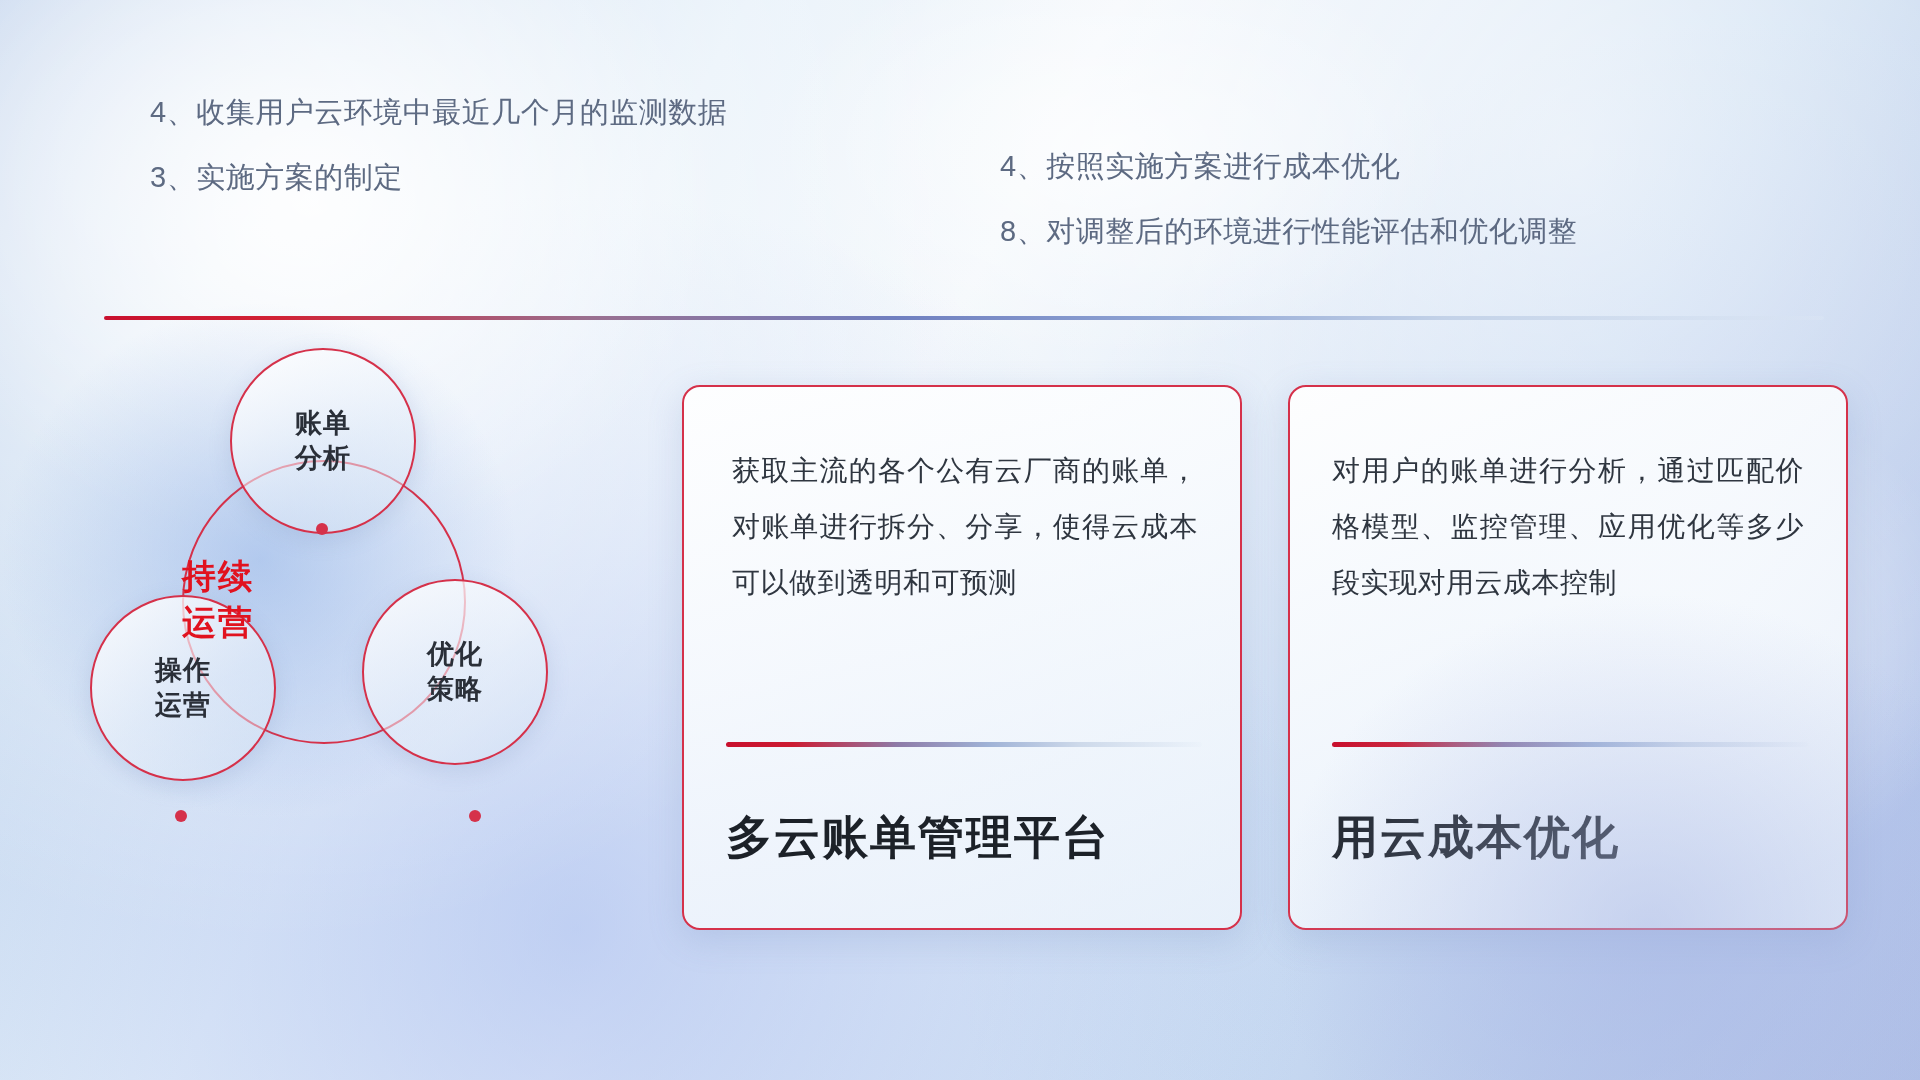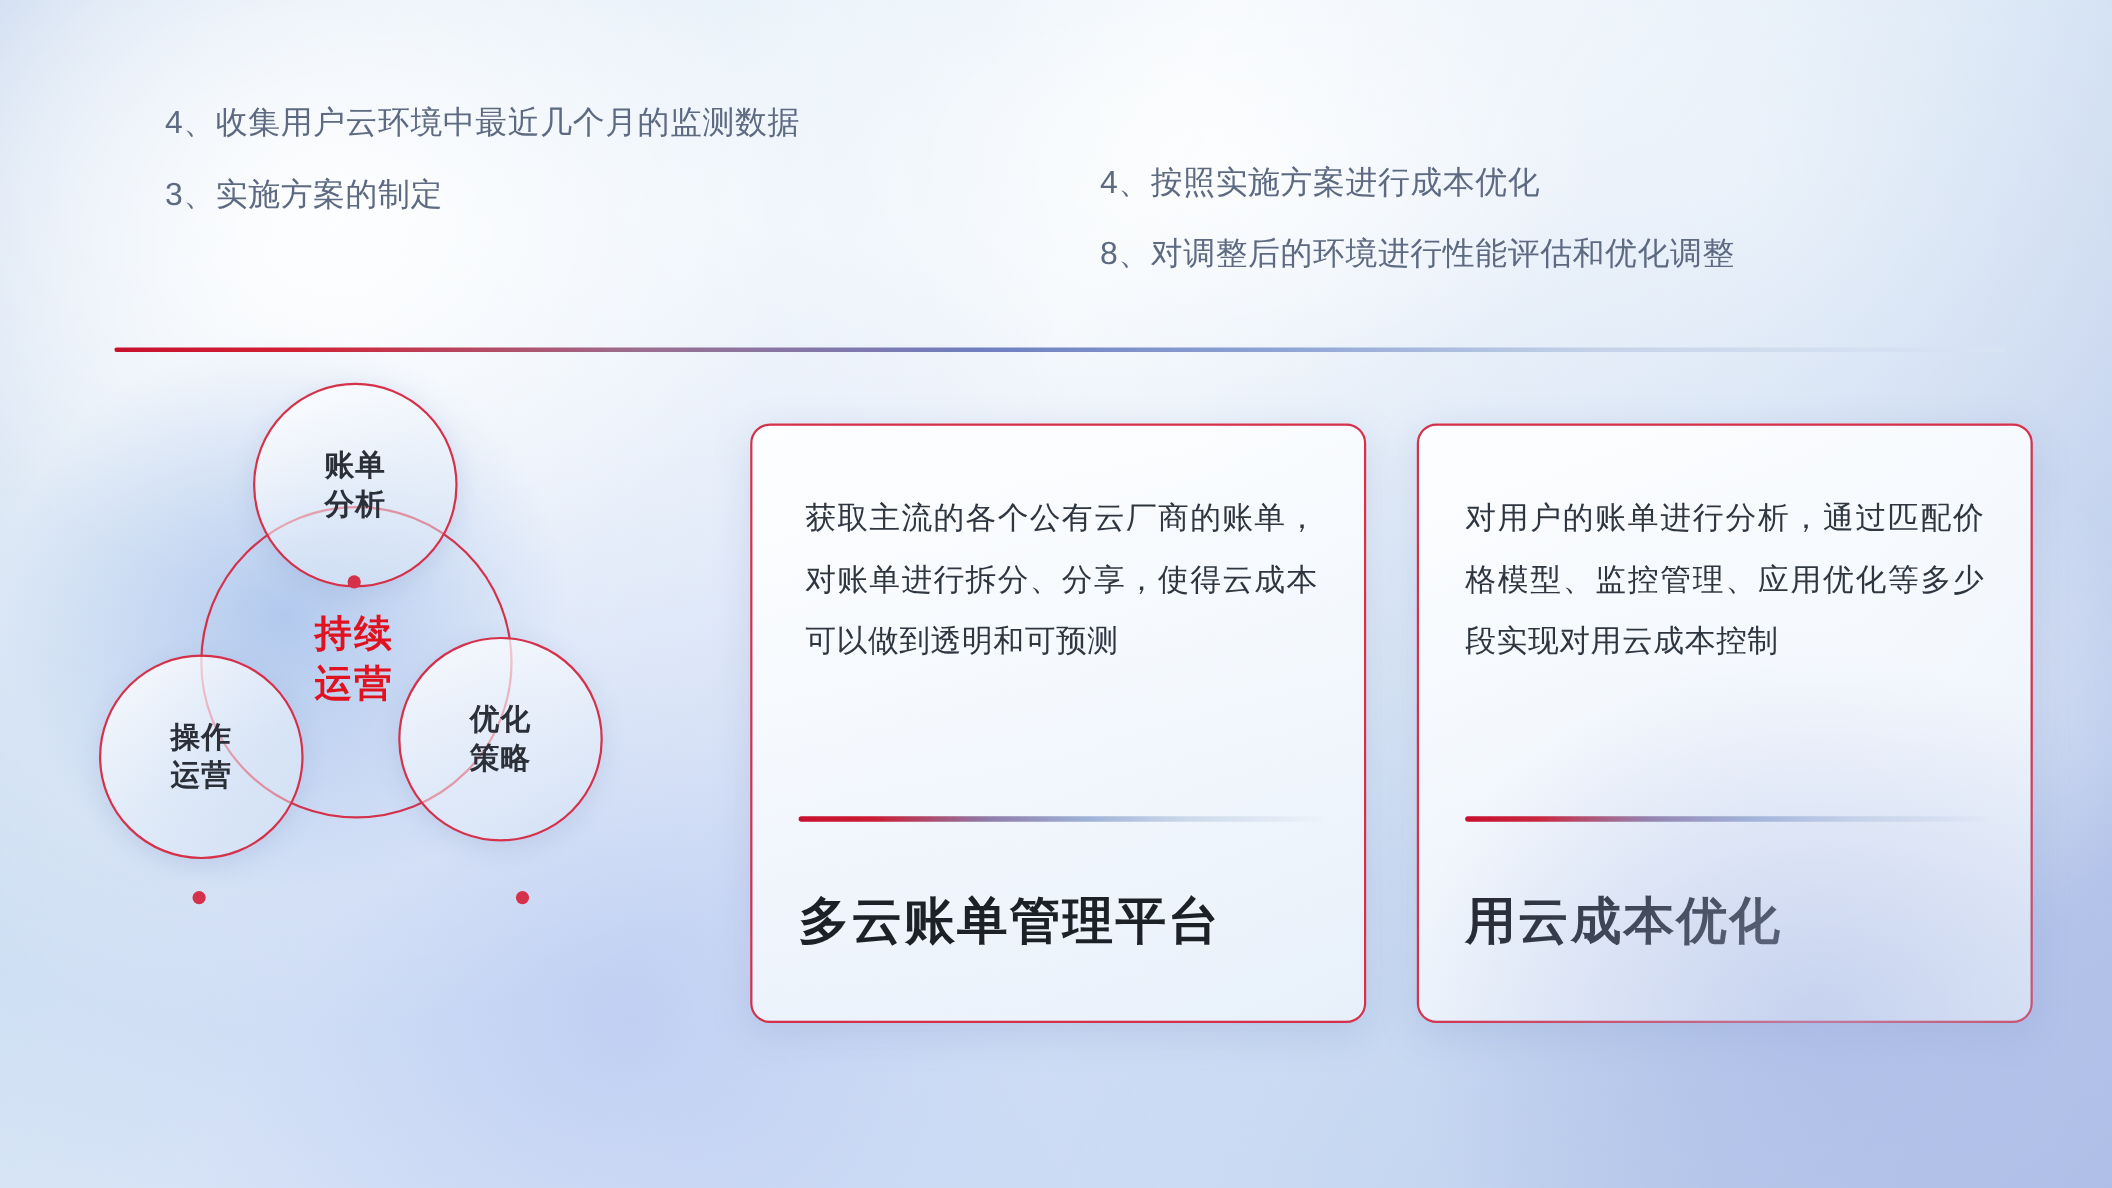--- a/index.html
+++ b/index.html
@@ -146,21 +146,20 @@
     font-weight: 700;
     line-height: 1.3;
     letter-spacing: 1px;
   }
   .center-label {
     position: absolute;
     left: 82px; top: 105px;
     width: 280px; height: 280px;
     display: flex;
     align-items: center;
-    justify-content: center;
     text-align: center;
     color: #e1121f;
     font-size: 34px;
     font-weight: 700;
     line-height: 1.35;
     letter-spacing: 2px;
   }
   .dot {
     position: absolute;
     width: 12px; height: 12px;

